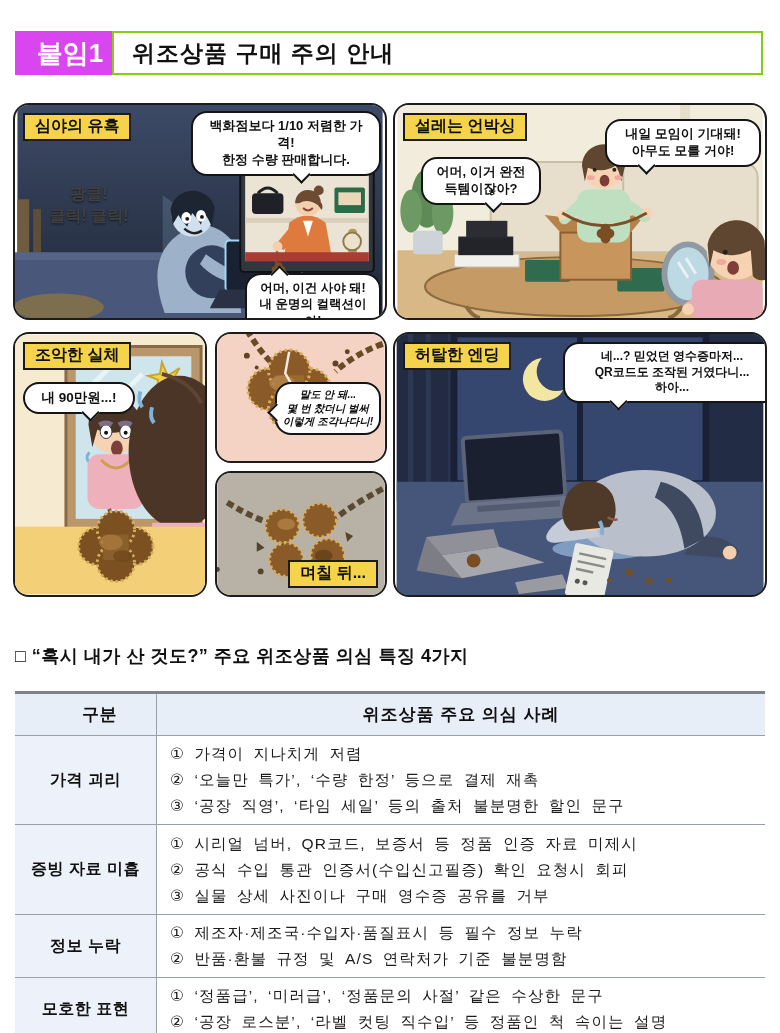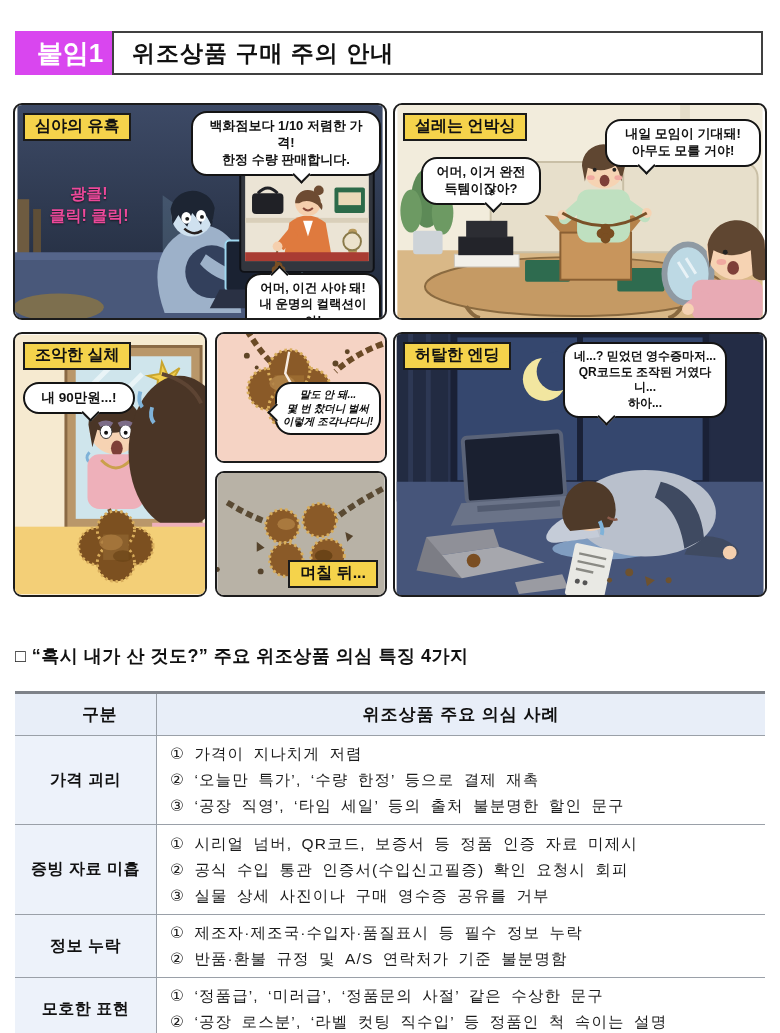--- a/index.html
+++ b/index.html
@@ -2,39 +2,39 @@
 <html><head>
 <meta charset="utf-8">
 <style>
   html,body{margin:0;padding:0;background:#ffffff;}
   .page{position:relative;width:780px;height:1033px;background:#fff;overflow:hidden;
         font-family:"Liberation Sans","DejaVu Sans",sans-serif;color:#111;}
 
   
   .hdr-badge{position:absolute;left:15px;top:31px;width:110px;height:44px;background:#d946ef;
              color:#fff;font-size:26px;font-weight:bold;display:flex;align-items:center;justify-content:center;}
-  .hdr-titlebox{position:absolute;left:112px;top:31px;width:651px;height:44px;border:2px solid #404040;
+  .hdr-titlebox{position:absolute;left:112px;top:31px;width:651px;height:44px;border:2px solid #84cc16;
              background:#fff;display:flex;align-items:center;box-sizing:border-box;padding-left:18px;
              font-size:23px;font-weight:bold;letter-spacing:1px;}
 
   
-  .panel{position:absolute;overflow:hidden;border:2px solid #1c1c1c;border-radius:9px;background:#fff;box-sizing:border-box;}
+  .panel{position:absolute;overflow:hidden;border:2px solid #1c1c1c;border-radius:16px;background:#fff;box-sizing:border-box;}
   .panel svg{position:absolute;left:0;top:0;width:100%;height:100%;}
   .panel-label{position:absolute;left:8px;top:8px;background:#f5d34b;border:2px solid #1b1b1b;
                padding:1px 10px 2px;font-size:16px;font-weight:bold;z-index:4;white-space:nowrap;}
   .panel-label.br{left:auto;top:auto;right:7px;bottom:7px;}
   .bubble{position:absolute;background:#fff;border:2px solid #141414;border-radius:16px;
           padding:5px 9px;font-weight:bold;text-align:center;white-space:pre-line;
           line-height:1.3;color:#111;z-index:3;box-sizing:border-box;}
   .bubble::after{content:"";position:absolute;width:11px;height:11px;background:#fff;transform:rotate(45deg);}
   .tail-b::after{bottom:-7px;left:55%;border-right:2px solid #141414;border-bottom:2px solid #141414;}
   .tail-b2::after{bottom:-7px;left:22%;border-right:2px solid #141414;border-bottom:2px solid #141414;}
   .tail-t::after{top:-7px;left:26px;border-left:2px solid #141414;border-top:2px solid #141414;}
   .tail-l::after{left:-7px;top:45%;border-left:2px solid #141414;border-bottom:2px solid #141414;}
-  .shout{position:absolute;color:#ec4899;font-weight:bold;text-align:center;white-space:pre-line;
+  .shout{position:absolute;color:#404040;font-weight:bold;text-align:center;white-space:pre-line;
          line-height:1.35;z-index:3;text-shadow:0 1px 2px rgba(0,0,0,.6);}
 
   
   .sec-heading{position:absolute;left:15px;top:644px;font-size:18px;font-weight:bold;letter-spacing:.5px;}
 
   
   .tbl{position:absolute;left:15px;top:691px;width:750px;border-top:3px solid #7e8289;border-bottom:3px solid #7e8289;}
   .t-row{display:grid;grid-template-columns:142px 1fr;border-top:1px solid #9aa0a8;}
   .t-row:first-child{border-top:none;}
   .t-cat{background:#edf2fa;border-right:1px solid #9aa0a8;display:flex;align-items:center;justify-content:center;
@@ -337,21 +337,21 @@
           <circle cx="196" cy="254" r="2.5" fill="#555"></circle>
       </g>
       <g fill="#6e522f">
         <circle cx="236" cy="242" r="4"></circle>
           <polygon points="252,246 262,250 254,256"></polygon>
           <circle cx="276" cy="250" r="3"></circle>
           <circle cx="216" cy="250" r="2.5"></circle>
       </g>
     </svg>
     <div class="panel-label">허탈한 엔딩</div>
-    <div class="bubble tail-b2" style="left:168px;top:8px;width:164px;font-size:12px;">네...? 믿었던 영수증마저...
+    <div class="bubble tail-b2" style="left:168px;top:8px;width:218px;font-size:12px;">네...? 믿었던 영수증마저...
 QR코드도 조작된 거였다니...
 하아...</div>
   </div>
 
   <div class="sec-heading">□ “혹시 내가 산 것도?” 주요 위조상품 의심 특징 4가지</div>
 
   <div class="tbl">
     <div class="t-row t-head">
       <div class="t-cat">구분</div>
       <div class="t-val">위조상품 주요 의심 사례</div>

